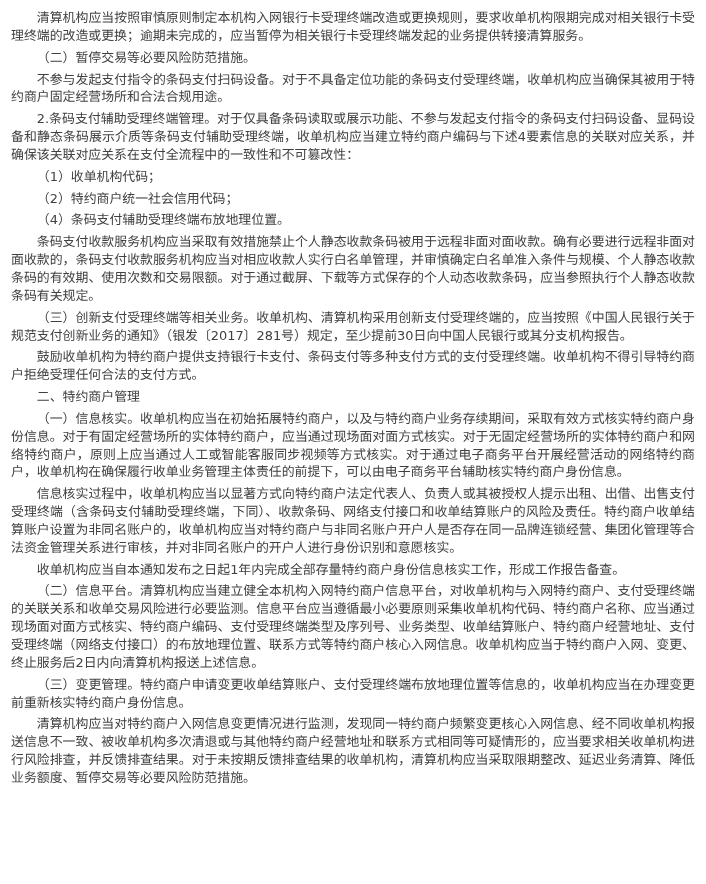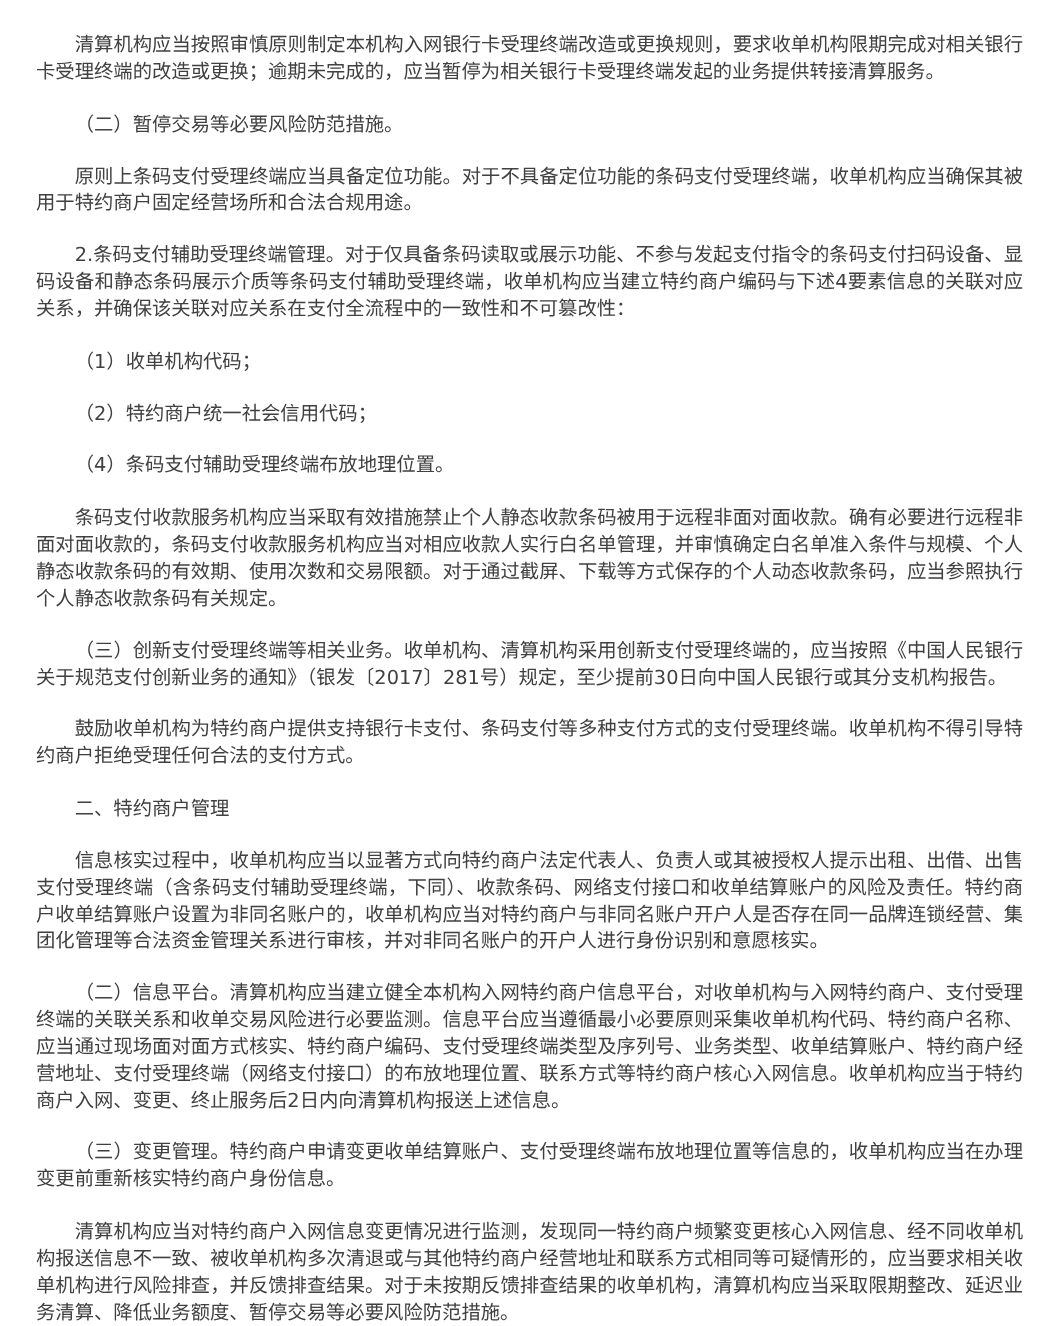--- a/index.html
+++ b/index.html
@@ -17,38 +17,40 @@
     box-sizing: border-box;
     width: 706px;
     padding: 5px 7px 10px 7px;
     font-size: 12.9px;
     line-height: 17.85px;
     letter-spacing: 0;
     text-align: justify;
     color: #404040;
   }
   .para {
-    margin: 17px;
+    margin: 4px;
     padding: 0;
     text-indent: 2em;
     word-break: break-all;
   }
 </style>
 </head>
 <body style="background: rgb(255, 255, 255);">
 
 <div class="doc" id="doc" style="color: rgb(64, 64, 64);">
     <p class="para">清算机构应当按照审慎原则制定本机构入网银行卡受理终端改造或更换规则，要求收单机构限期完成对相关银行卡受理终端的改造或更换；逾期未完成的，应当暂停为相关银行卡受理终端发起的业务提供转接清算服务。</p>
     <p class="para">（二）暂停交易等必要风险防范措施。</p>
-    <p class="para">原则上条码支付受理终端应当具备定位功能。对于不具备定位功能的条码支付受理终端，收单机构应当确保其被用于特约商户固定经营场所和合法合规用途。</p>
+    <p class="para">不参与发起支付指令的条码支付扫码设备。对于不具备定位功能的条码支付受理终端，收单机构应当确保其被用于特约商户固定经营场所和合法合规用途。</p>
     <p class="para">2.条码支付辅助受理终端管理。对于仅具备条码读取或展示功能、不参与发起支付指令的条码支付扫码设备、显码设备和静态条码展示介质等条码支付辅助受理终端，收单机构应当建立特约商户编码与下述4要素信息的关联对应关系，并确保该关联对应关系在支付全流程中的一致性和不可篡改性：</p>
     <p class="para">（1）收单机构代码；</p>
     <p class="para">（2）特约商户统一社会信用代码；</p>
     <p class="para">（4）条码支付辅助受理终端布放地理位置。</p>
     <p class="para">条码支付收款服务机构应当采取有效措施禁止个人静态收款条码被用于远程非面对面收款。确有必要进行远程非面对面收款的，条码支付收款服务机构应当对相应收款人实行白名单管理，并审慎确定白名单准入条件与规模、个人静态收款条码的有效期、使用次数和交易限额。对于通过截屏、下载等方式保存的个人动态收款条码，应当参照执行个人静态收款条码有关规定。</p>
     <p class="para">（三）创新支付受理终端等相关业务。收单机构、清算机构采用创新支付受理终端的，应当按照《中国人民银行关于规范支付创新业务的通知》（银发〔2017〕281号）规定，至少提前30日向中国人民银行或其分支机构报告。</p>
     <p class="para">鼓励收单机构为特约商户提供支持银行卡支付、条码支付等多种支付方式的支付受理终端。收单机构不得引导特约商户拒绝受理任何合法的支付方式。</p>
     <p class="para">二、特约商户管理</p>
+    <p class="para">（一）信息核实。收单机构应当在初始拓展特约商户，以及与特约商户业务存续期间，采取有效方式核实特约商户身份信息。对于有固定经营场所的实体特约商户，应当通过现场面对面方式核实。对于无固定经营场所的实体特约商户和网络特约商户，原则上应当通过人工或智能客服同步视频等方式核实。对于通过电子商务平台开展经营活动的网络特约商户，收单机构在确保履行收单业务管理主体责任的前提下，可以由电子商务平台辅助核实特约商户身份信息。</p>
     <p class="para">信息核实过程中，收单机构应当以显著方式向特约商户法定代表人、负责人或其被授权人提示出租、出借、出售支付受理终端（含条码支付辅助受理终端，下同）、收款条码、网络支付接口和收单结算账户的风险及责任。特约商户收单结算账户设置为非同名账户的，收单机构应当对特约商户与非同名账户开户人是否存在同一品牌连锁经营、集团化管理等合法资金管理关系进行审核，并对非同名账户的开户人进行身份识别和意愿核实。</p>
+    <p class="para">收单机构应当自本通知发布之日起1年内完成全部存量特约商户身份信息核实工作，形成工作报告备查。</p>
     <p class="para">（二）信息平台。清算机构应当建立健全本机构入网特约商户信息平台，对收单机构与入网特约商户、支付受理终端的关联关系和收单交易风险进行必要监测。信息平台应当遵循最小必要原则采集收单机构代码、特约商户名称、应当通过现场面对面方式核实、特约商户编码、支付受理终端类型及序列号、业务类型、收单结算账户、特约商户经营地址、支付受理终端（网络支付接口）的布放地理位置、联系方式等特约商户核心入网信息。收单机构应当于特约商户入网、变更、终止服务后2日内向清算机构报送上述信息。</p>
     <p class="para">（三）变更管理。特约商户申请变更收单结算账户、支付受理终端布放地理位置等信息的，收单机构应当在办理变更前重新核实特约商户身份信息。</p>
     <p class="para">清算机构应当对特约商户入网信息变更情况进行监测，发现同一特约商户频繁变更核心入网信息、经不同收单机构报送信息不一致、被收单机构多次清退或与其他特约商户经营地址和联系方式相同等可疑情形的，应当要求相关收单机构进行风险排查，并反馈排查结果。对于未按期反馈排查结果的收单机构，清算机构应当采取限期整改、延迟业务清算、降低业务额度、暂停交易等必要风险防范措施。</p>
   </div>
 
 </body></html>

